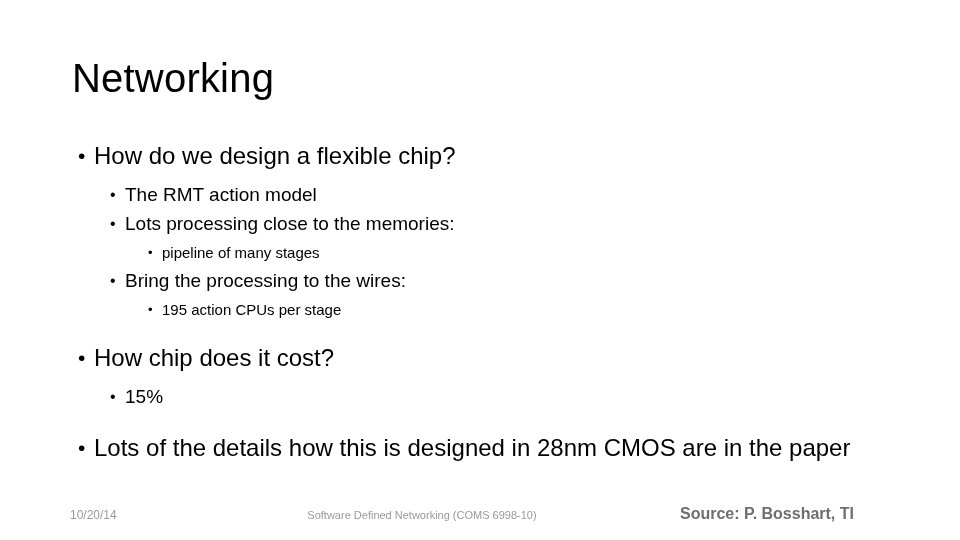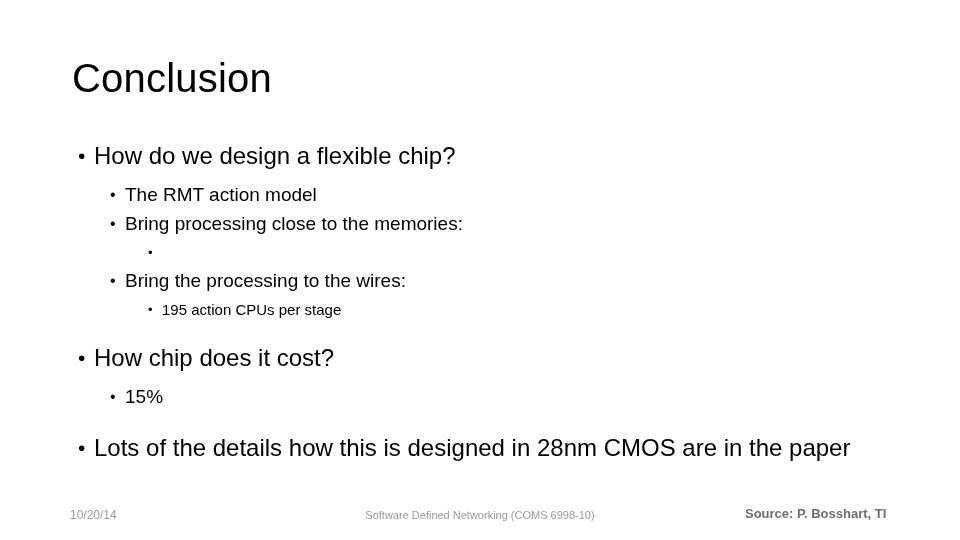--- a/index.html
+++ b/index.html
@@ -101,66 +101,67 @@
     font-family: "Liberation Sans", sans-serif;
     font-size: 12px;
     line-height: 14px;
     color: #9a9a9a;
     white-space: nowrap;
   }
   .footer-center {
     position: absolute;
     left: 0;
     top: 508px;
-    width: 960px;
+    width: 844px;
     text-align: center;
     font-family: "Liberation Sans", sans-serif;
     font-size: 11px;
     line-height: 14px;
     color: #9a9a9a;
     white-space: nowrap;
   }
   .footer-source {
     position: absolute;
-    left: 745px;
+    left: 680px;
     top: 507px;
     font-family: "Liberation Sans", sans-serif;
-    font-size: 13px;
+    font-size: 16px;
     font-weight: bold;
     line-height: 14px;
     color: #6e6e6e;
     white-space: nowrap;
   }
 </style>
 </head>
 <body>
 
 <div class="slide">
 
-  <div class="slide-title">Conclusion</div>
+  <div class="slide-title">Networking</div>
 
   <div class="body-area">
 
     <div class="bullet-row lvl1">
       <span class="bullet-mark">•</span>
       <span class="bullet-text">How do we design a flexible chip?</span>
     </div>
 
     <div class="bullet-row lvl2 gap-md">
       <span class="bullet-mark">•</span>
       <span class="bullet-text">The RMT action model</span>
     </div>
 
     <div class="bullet-row lvl2 gap-xs">
       <span class="bullet-mark">•</span>
-      <span class="bullet-text">Bring processing close to the memories:</span>
+      <span class="bullet-text">Lots processing close to the memories:</span>
     </div>
 
     <div class="bullet-row lvl3 gap-sm">
       <span class="bullet-mark">•</span>
+      <span class="bullet-text">pipeline of many stages</span>
     </div>
 
     <div class="bullet-row lvl2 gap-sm">
       <span class="bullet-mark">•</span>
       <span class="bullet-text">Bring the processing to the wires:</span>
     </div>
 
     <div class="bullet-row lvl3 gap-sm">
       <span class="bullet-mark">•</span>
       <span class="bullet-text">195 action CPUs per stage</span>

